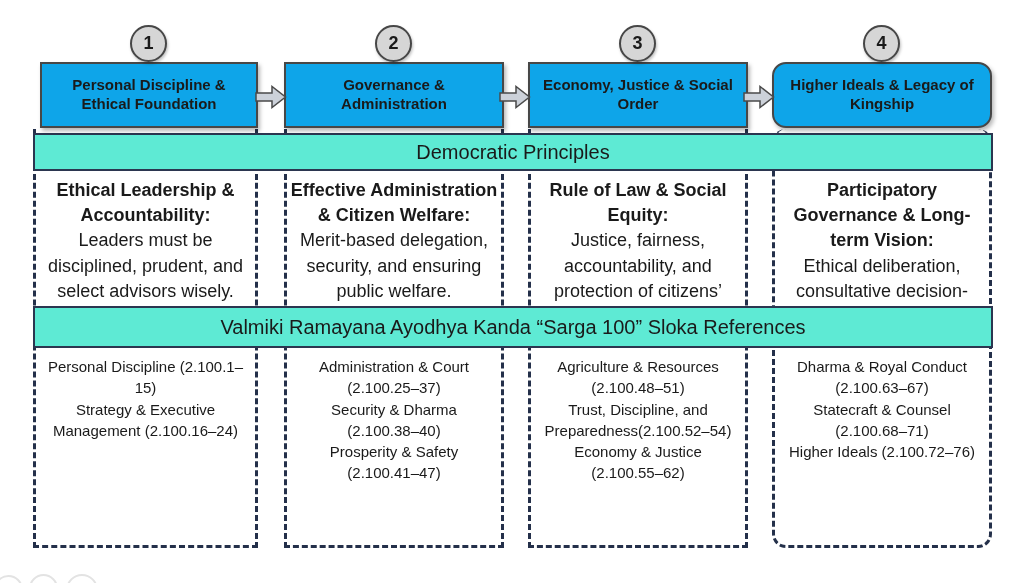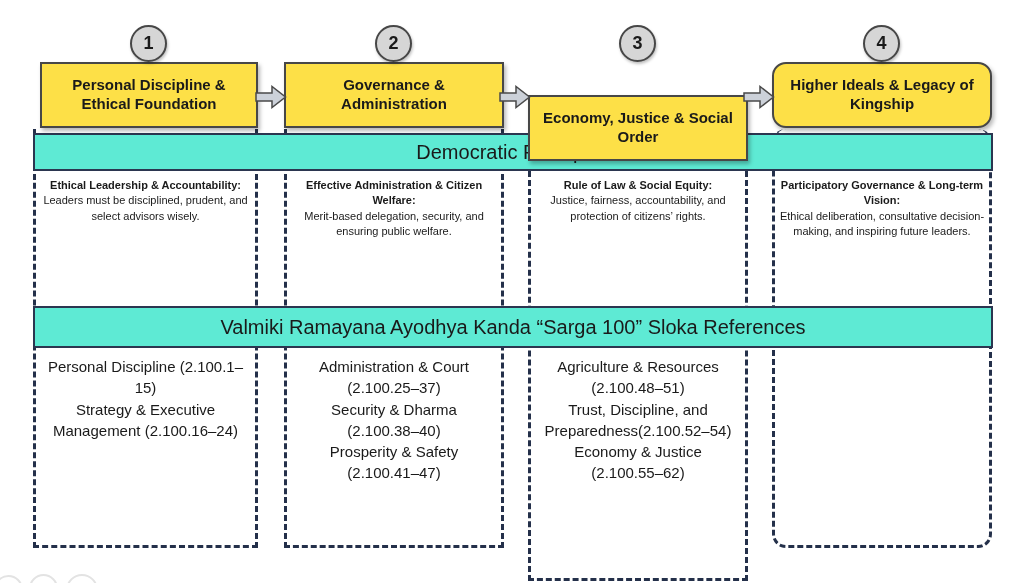--- a/index.html
+++ b/index.html
@@ -10,21 +10,21 @@
     background: #ffffff;
     overflow: hidden;
     font-family: "Liberation Sans", sans-serif;
     color: #1a1a1a;
   }
   .abs { position: absolute; box-sizing: border-box; }
 
   
   .colpos-1 { left: 33px;  width: 225px; }
   .colpos-2 { left: 284px; width: 220px; }
-  .colpos-3 { left: 528px; width: 220px; margin-top: 33px; }
+  .colpos-3 { left: 528px; width: 220px; }
   .colpos-4 { left: 772px; width: 220px; border-radius: 14px; }
 
   
   .badge {
     top: 25px; width: 37px; height: 37px;
     border-radius: 50%;
     background: #d6d6d6;
     border: 2px solid #474747;
     box-shadow: 1px 2px 3px rgba(0,0,0,0.25);
     display: flex; align-items: center; justify-content: center;
@@ -32,21 +32,21 @@
     z-index: 7;
   }
   .badge-1 { left: 130px; }
   .badge-2 { left: 375px; }
   .badge-3 { left: 619px; }
   .badge-4 { left: 863px; }
 
   
   .header-box {
     top: 62px; height: 66px;
-    background: #fde047;
+    background: #0ea5e9;
     border: 2px solid #474747;
     box-shadow: 2px 3px 4px rgba(0,0,0,0.28);
     display: flex; align-items: center; justify-content: center;
     text-align: center;
     font-size: 15px; font-weight: bold; line-height: 1.25;
     padding: 12px 10px;
     z-index: 5;
   }
   .hb-1 { left: 40px; width: 218px; }
 
@@ -74,21 +74,21 @@
     z-index: 4;
     white-space: nowrap;
   }
   .banner-principles { top: 133px; height: 38px; }
   .banner-sloka      { top: 306px; height: 42px; }
 
   
   .principle {
     top: 178px;
     text-align: center;
-    font-size: 11px; line-height: 1.4;
+    font-size: 18px; line-height: 1.4;
     z-index: 2;
   }
   .pw-1 { left: 39px;  width: 213px; }
   .pw-2 { left: 288px; width: 212px; }
   .pw-3 { left: 532px; width: 212px; }
   .pw-4 { left: 776px; width: 212px; }
   .p-title { font-weight: bold; }
 
   
   .sloka {
@@ -170,18 +170,23 @@
   <div class="abs sloka sw-2">
       <div>Administration &amp; Court (2.100.25–37)</div>
       <div>Security &amp; Dharma (2.100.38–40)</div>
       <div>Prosperity &amp; Safety (2.100.41–47)</div>
     </div>
   <div class="abs sloka sw-3">
       <div>Agriculture &amp; Resources (2.100.48–51)</div>
       <div>Trust, Discipline, and Preparedness(2.100.52–54)</div>
       <div>Economy &amp; Justice (2.100.55–62)</div>
     </div>
+  <div class="abs sloka sw-4">
+      <div>Dharma &amp; Royal Conduct (2.100.63–67)</div>
+      <div>Statecraft &amp; Counsel (2.100.68–71)</div>
+      <div>Higher Ideals (2.100.72–76)</div>
+    </div>
 
   <div class="abs crop-btn crop-btn-1"></div>
   <div class="abs crop-btn crop-btn-2"></div>
   <div class="abs crop-btn crop-btn-3"></div>
 
 </div>
 
 </body></html>

